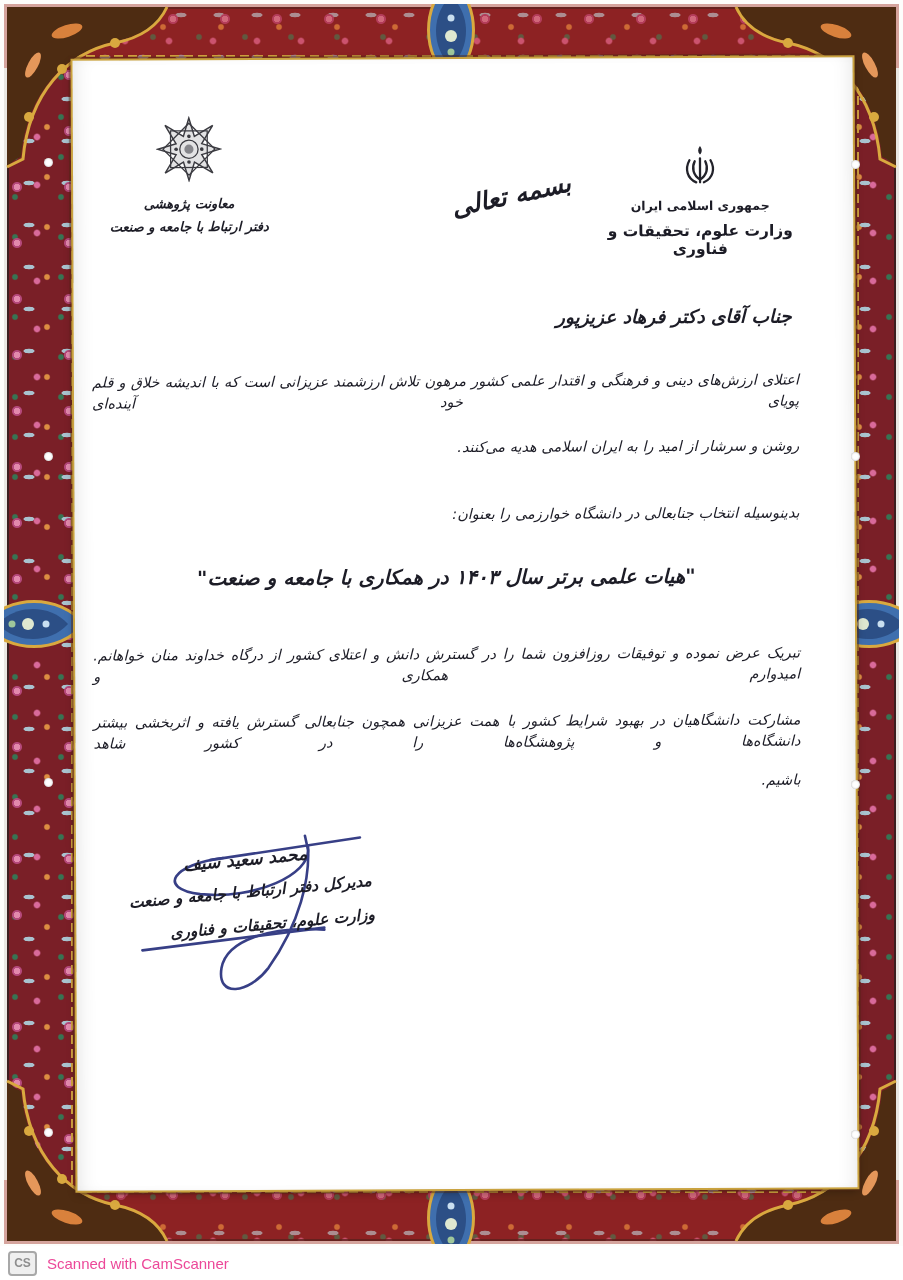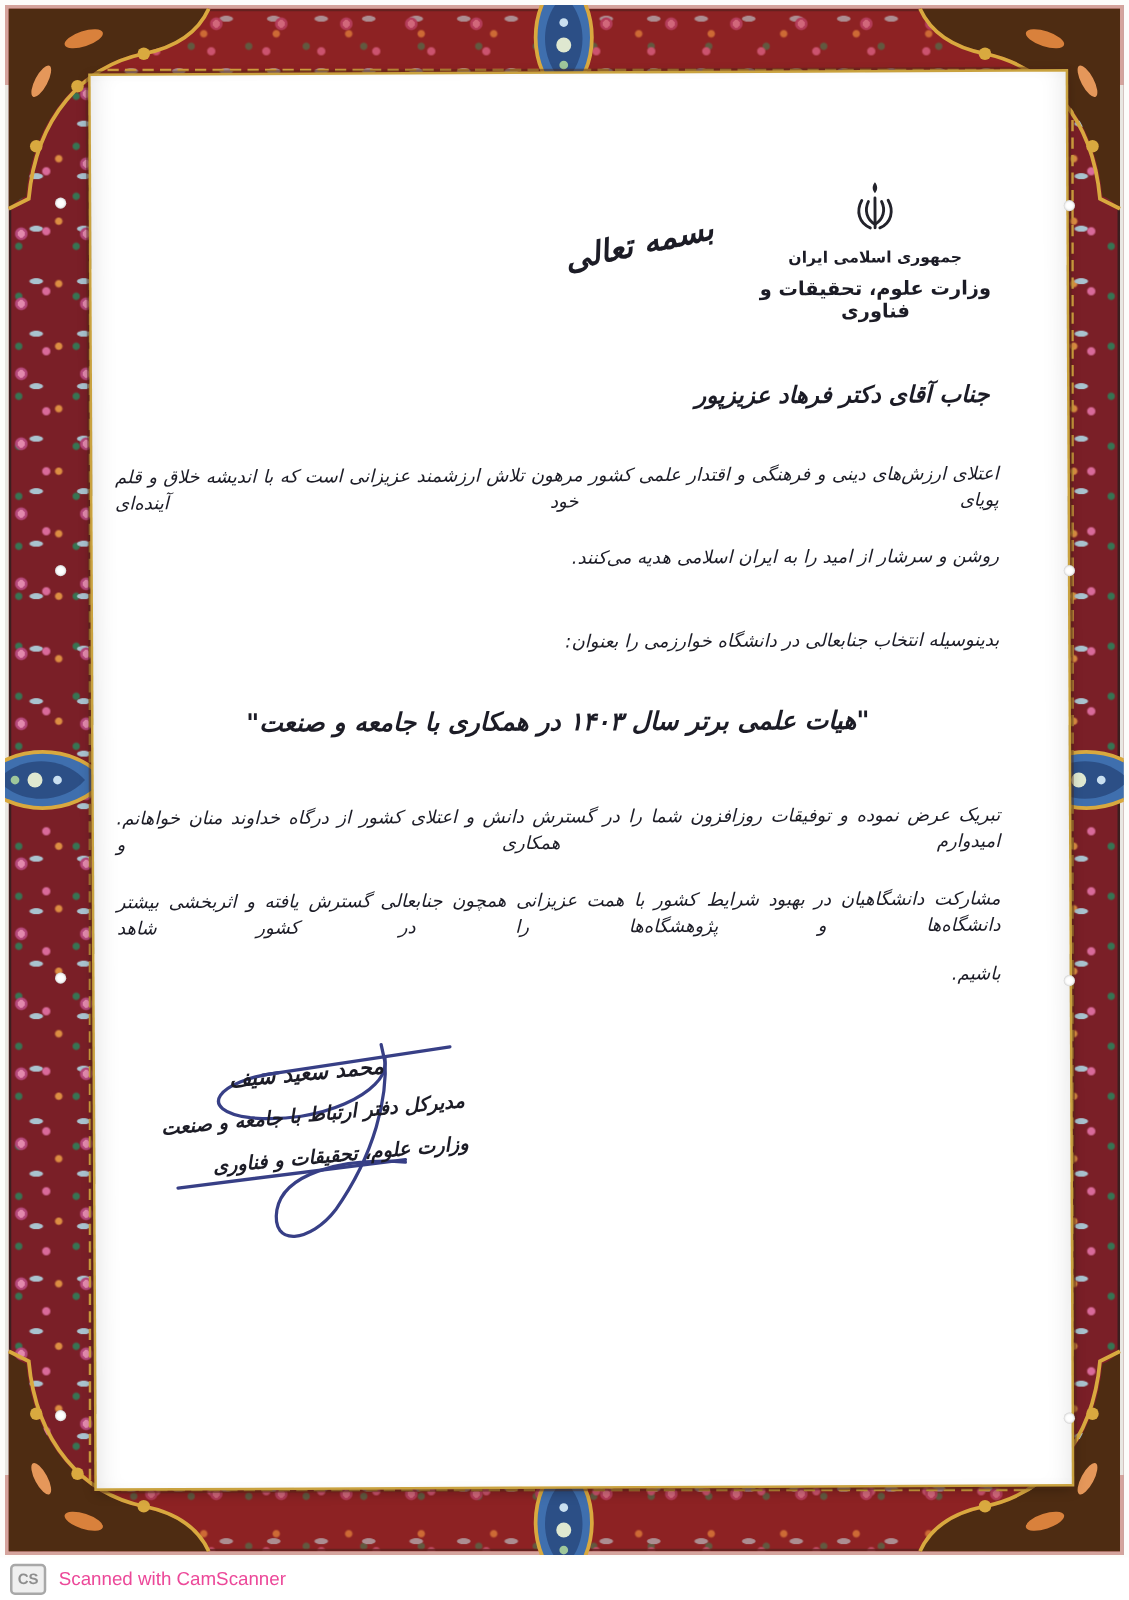--- a/index.html
+++ b/index.html
@@ -114,20 +114,35 @@
           <path d="M14.5 18 c-3.5 7 -1.5 15 5.5 19"></path>
           <path d="M25.5 18 c3.5 7 1.5 15 -5.5 19"></path>
           <path d="M9 17 c-5 9 -2.5 19 7 23"></path>
           <path d="M31 17 c5 9 2.5 19 -7 23"></path>
         </g>
       </svg>
       <div class="country">جمهوری اسلامی ایران</div>
       <div class="ministry">وزارت علوم، تحقیقات و فناوری</div>
     </div>
 
+    <div class="hdr-left">
+      <svg width="66" height="66" viewBox="0 0 72 72" aria-hidden="true">
+        <path d="M36 2 L42 22 L62 10 L50 30 L70 36 L50 42 L62 62 L42 50 L36 70 L30 50 L10 62 L22 42 L2 36 L22 30 L10 10 L30 22 Z" fill="rgba(60,60,66,0.14)" stroke="#3b3b41" stroke-width="1.6"></path>
+        <rect x="16" y="16" width="40" height="40" fill="none" stroke="#3b3b41" stroke-width="1.4"></rect>
+        <rect x="16" y="16" width="40" height="40" fill="none" stroke="#3b3b41" stroke-width="1.4" transform="rotate(45 36 36)"></rect>
+        <circle cx="36" cy="36" r="10" fill="none" stroke="#3b3b41" stroke-width="1.4"></circle>
+        <circle cx="36" cy="36" r="5" fill="#3b3b41" opacity="0.55"></circle>
+        <circle cx="36" cy="22" r="2" fill="#3b3b41"></circle>
+          <circle cx="36" cy="50" r="2" fill="#3b3b41"></circle>
+        <circle cx="22" cy="36" r="2" fill="#3b3b41"></circle>
+          <circle cx="50" cy="36" r="2" fill="#3b3b41"></circle>
+      </svg>
+      <div class="dep1">معاونت پژوهشی</div>
+      <div class="dep2">دفتر ارتباط با جامعه و صنعت</div>
+    </div>
 
     <div class="bismillah">بسمه تعالی</div>
 
     <div class="recipient">جناب آقای دکتر فرهاد عزیزپور</div>
 
     <div class="bl fill" style="top:312px">اعتلای ارزش‌های دینی و فرهنگی و اقتدار علمی کشور مرهون تلاش ارزشمند عزیزانی است که با اندیشه خلاق و قلم پویای خود آینده‌ای</div>
     <div class="bl start" style="top:378px">روشن و سرشار از امید را به ایران اسلامی هدیه می‌کنند.</div>
     <div class="bl start" style="top:445px">بدینوسیله انتخاب جنابعالی در دانشگاه خوارزمی را بعنوان:</div>
     <div class="award">"هیات علمی برتر سال ۱۴۰۳ در همکاری با جامعه و صنعت"</div>
     <div class="bl fill" style="top:585px">تبریک عرض نموده و توفیقات روزافزون شما را در گسترش دانش و اعتلای کشور از درگاه خداوند منان خواهانم. امیدوارم همکاری و</div>

